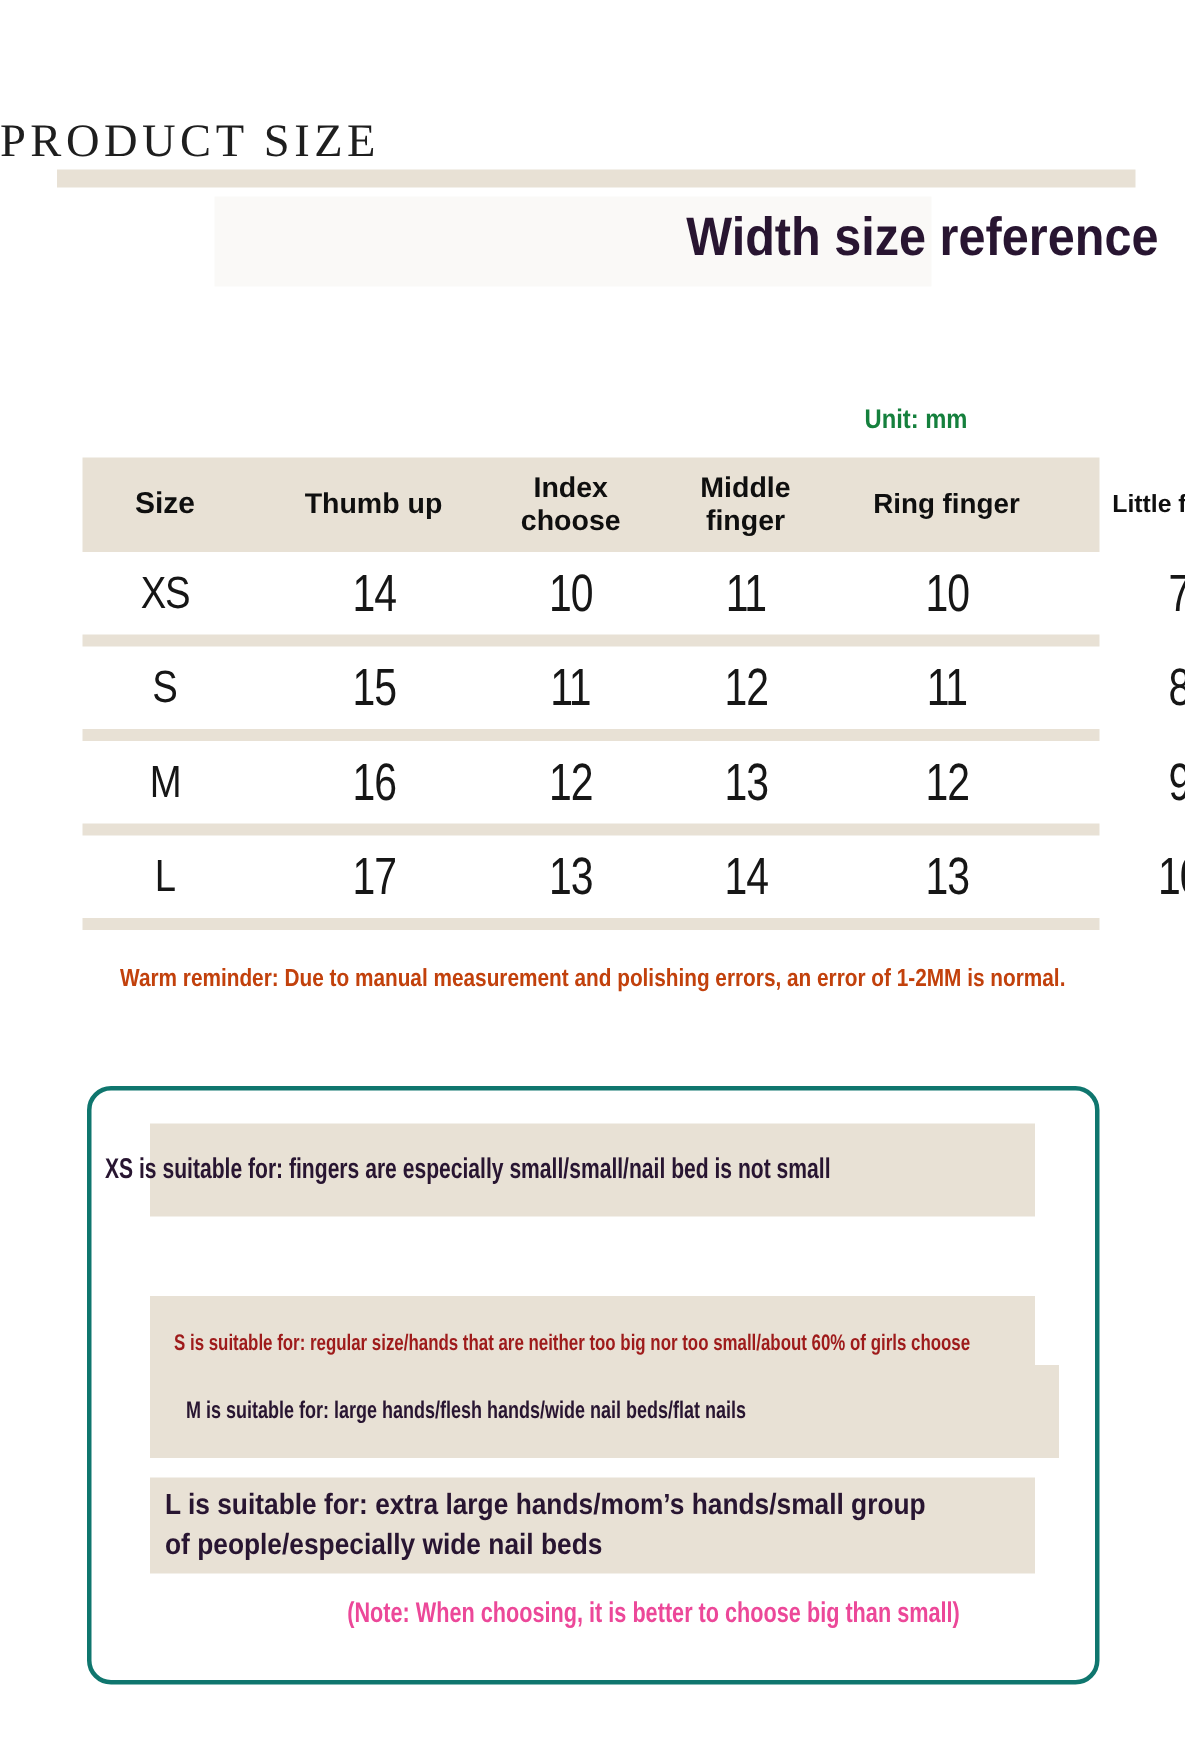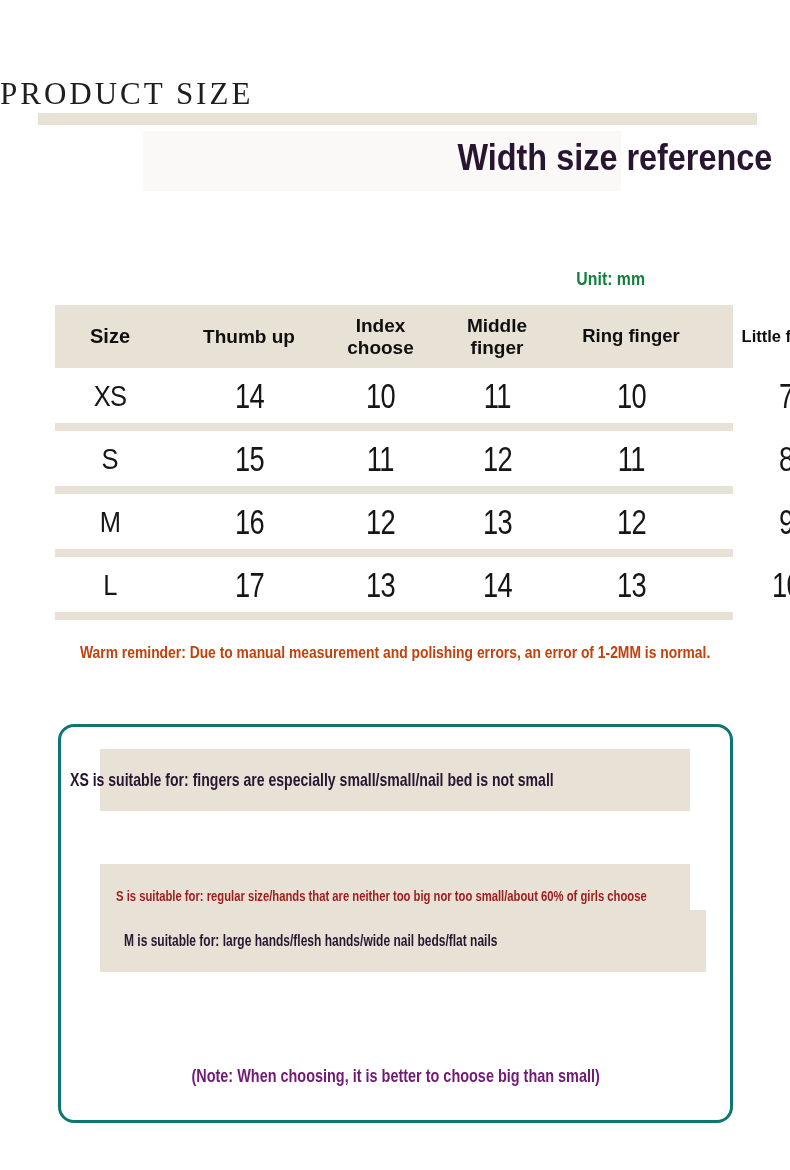--- a/index.html
+++ b/index.html
@@ -49,21 +49,21 @@
   .suit-bar { position:absolute; left:39px; width:590px; background:#e8e1d5; display:flex; align-items:center; }
   .bar-xs { top:22px;  height:62px; }
   .bar-s  { top:101px; height:62px;margin-top:36px; }
   .bar-m  { top:183px; height:62px;padding-left:16px; }
   .bar-l  { top:258px; height:64px; }
   .suit-text { display:inline-block; transform-origin:left center; font-weight:bold; color:#281531; }
   .bar-xs .suit-text { font-size:19px;   transform:scaleX(0.74); white-space:nowrap; margin-left:-30px; }
   .bar-s  .suit-text { font-size:15px;   transform:scaleX(0.75); white-space:nowrap; margin-left:16px; color:#9e1b1b; }
   .bar-m  .suit-text { font-size:16px;   transform:scaleX(0.75); white-space:nowrap; margin-left:8px; }
   .bar-l  .suit-text { font-size:19.5px; transform:scaleX(0.9);  width:655px; margin-left:10px; line-height:1.4; }
-  .suit-note { position:absolute; top:338px; left:0; width:100%; text-align:center; font-weight:bold; font-size:19px; color:#701a75; }
+  .suit-note { position:absolute; top:338px; left:0; width:100%; text-align:center; font-weight:bold; font-size:19px; color:#ec4899;padding-left:40px; }
   .suit-note > span { display:inline-block; transform:scaleX(0.76); white-space:nowrap; }
 </style>
 </head>
 <body>
 
 <div class="page">
 
   <div class="product-title">PRODUCT SIZE</div>
   <div class="top-divider"></div>
   <div class="subtitle-panel"></div>
@@ -132,18 +132,21 @@
   <div class="suit-box">
     <div class="suit-bar bar-xs">
       <span class="suit-text">XS is suitable for: fingers are especially small/small/nail bed is not small</span>
     </div>
     <div class="suit-bar bar-s">
       <span class="suit-text">S is suitable for: regular size/hands that are neither too big nor too small/about 60% of girls choose</span>
     </div>
     <div class="suit-bar bar-m">
       <span class="suit-text">M is suitable for: large hands/flesh hands/wide nail beds/flat nails</span>
     </div>
+    <div class="suit-bar bar-l">
+      <span class="suit-text">L is suitable for: extra large hands/mom’s hands/small group of people/especially wide nail beds</span>
+    </div>
     <div class="suit-note">
       <span>(Note: When choosing, it is better to choose big than small)</span>
     </div>
   </div>
 
 </div>
 
 </body></html>

